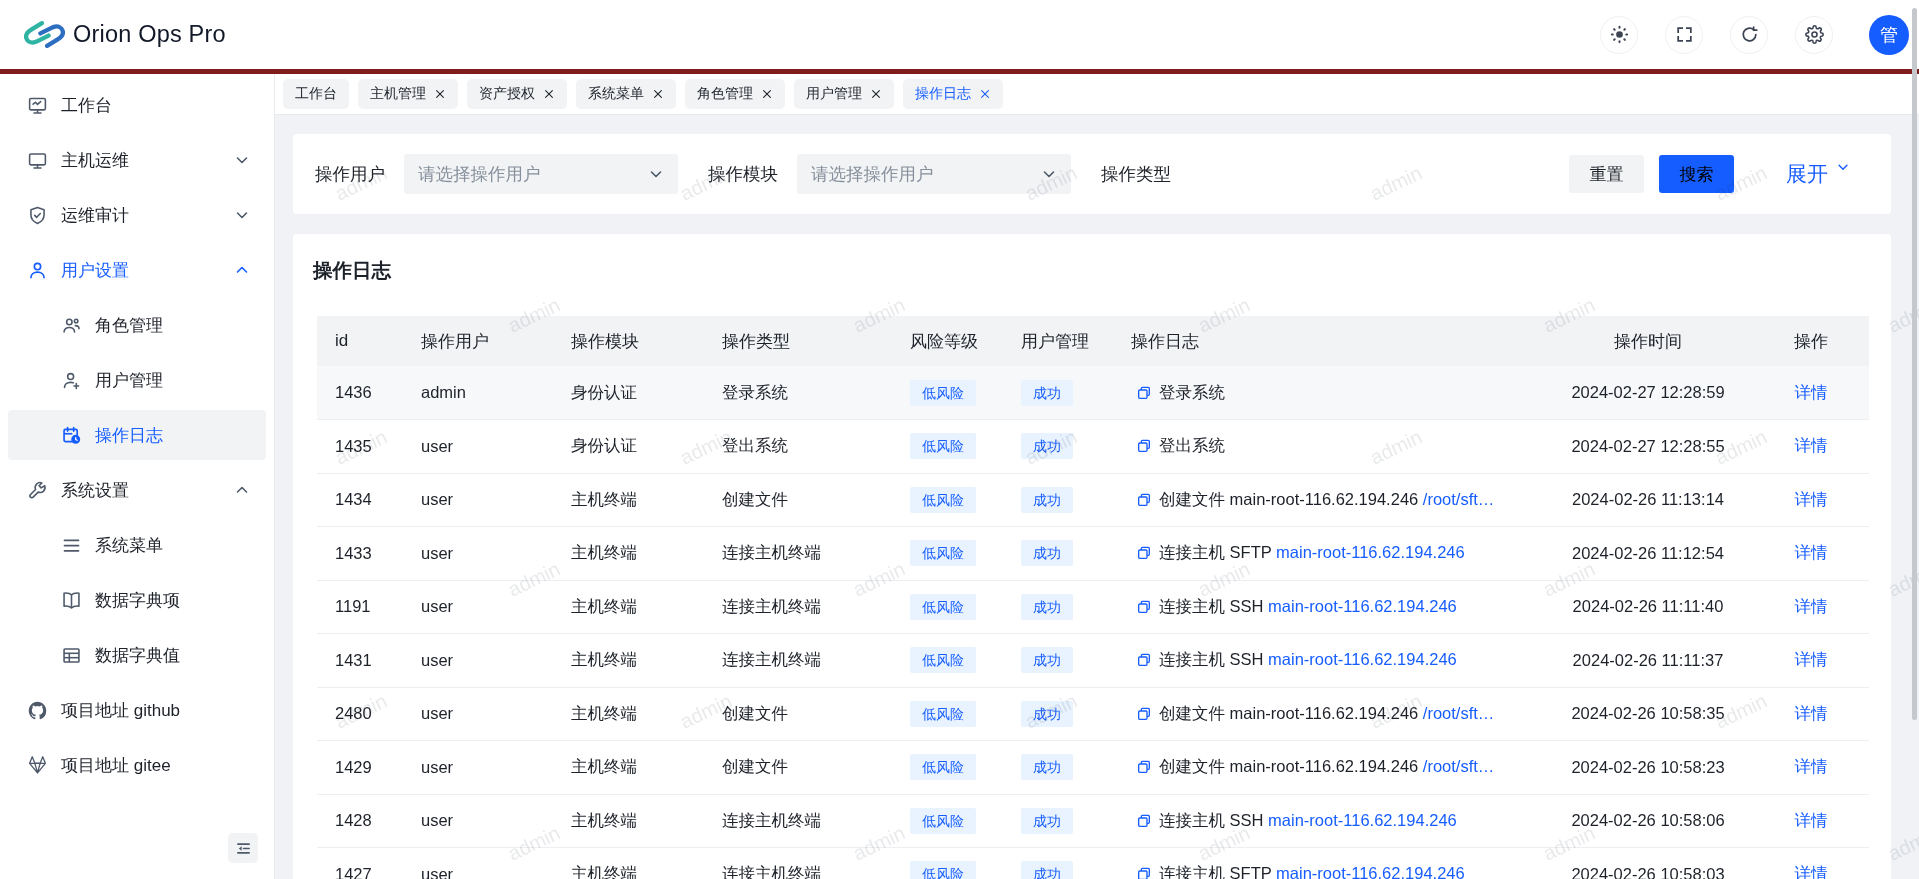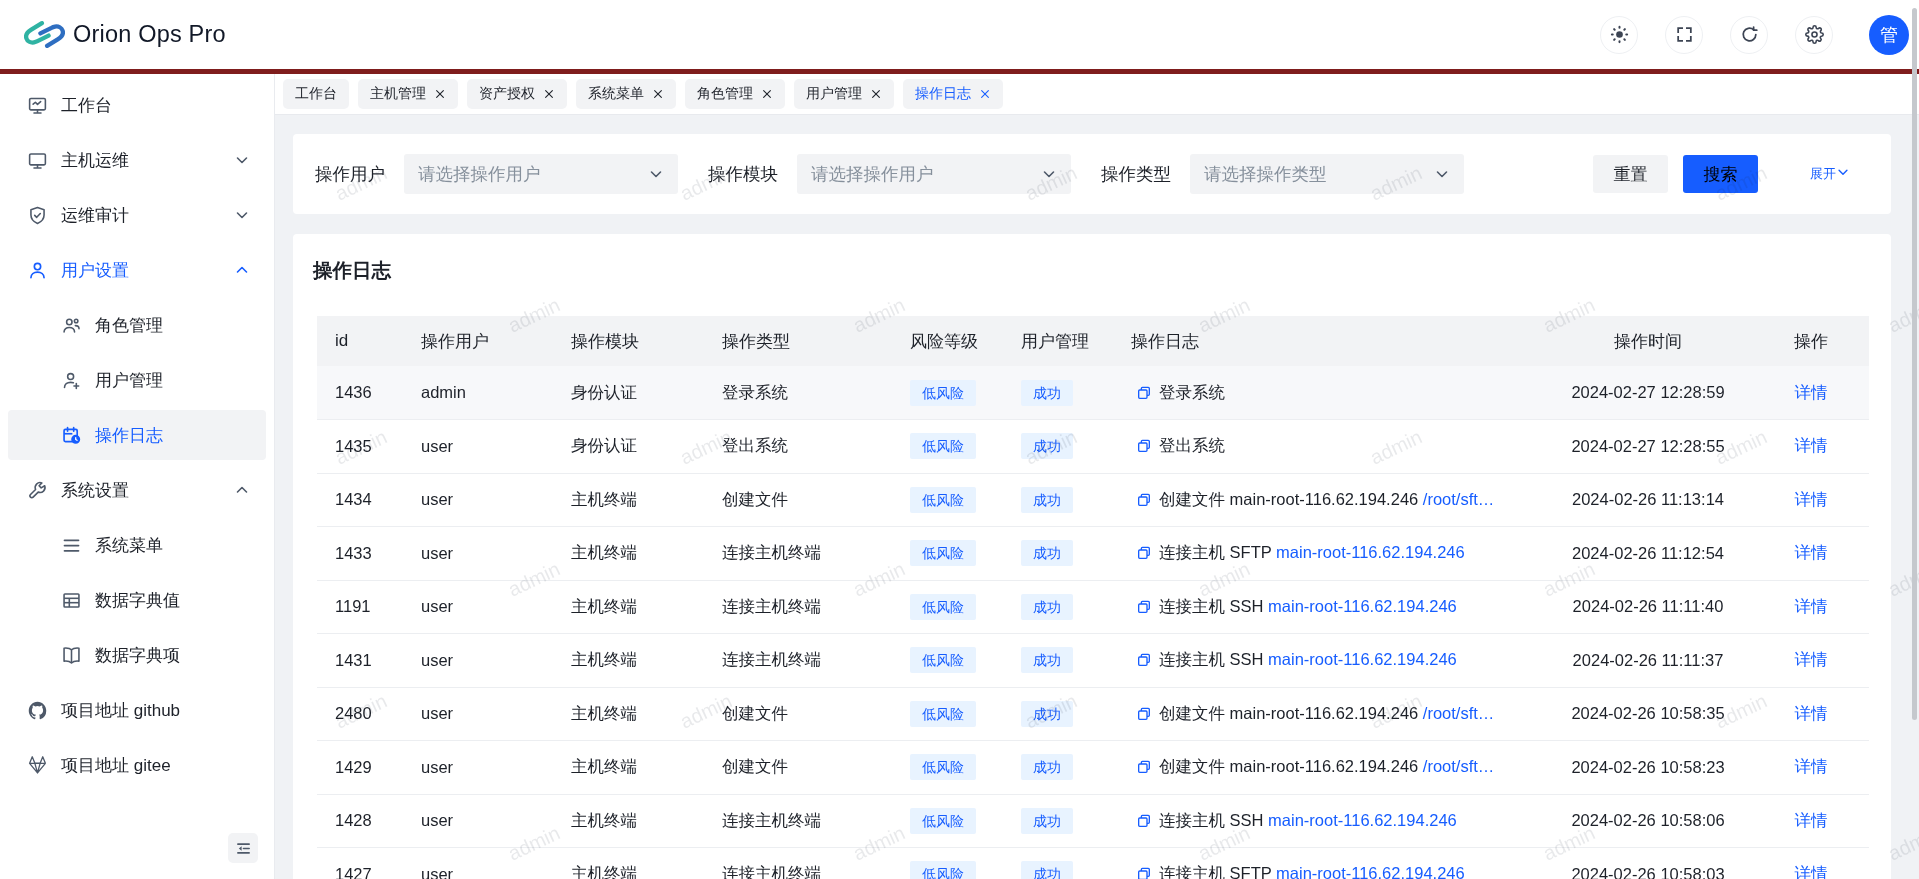--- a/index.html
+++ b/index.html
@@ -48,21 +48,21 @@
   .filter-card { background:#fff; border-radius:4px; height:80px; display:flex; align-items:center; padding:0 20px 0 22px; margin-bottom:20px; }
   .filter-item { display:flex; align-items:center; margin-right:30px; }
   .filter-label { font-size:17.5px; color:#1d2129; white-space:nowrap; margin-right:19px; }
   .select { width:274px; height:40px; background:#f2f3f5; border-radius:3px; display:flex; align-items:center; padding:0 14px; cursor:pointer; }
   .select-placeholder { flex:1 1 auto; font-size:17.5px; color:#86909c; white-space:nowrap; overflow:hidden; }
   .select-arrow { width:16px; height:16px; color:#4e5969; display:flex; }
   .filter-actions { margin-left:auto; margin-right:21px; display:flex; align-items:center; }
   .btn { height:38px; width:75px; border:none; border-radius:3px; font-size:17px; cursor:pointer; font-family:inherit; }
   .btn-reset { background:#f2f3f5; color:#1d2129; margin-right:15px; }
   .btn-search { background:#165dff; color:#000000; margin-right:52px; }
-  .expand-link { color:#165dff; font-size:13px; display:flex; cursor:pointer; white-space:nowrap; }
+  .expand-link { color:#165dff; font-size:21px; display:flex; cursor:pointer; white-space:nowrap;gap:8px; }
   .expand-link svg { width:14px; height:14px; margin-left:0; }
 
   
   .table-card { background:#fff; border-radius:4px; padding:22px 24px 24px 24px; }
   .card-title { font-size:19.5px; font-weight:700; color:#1d2129; line-height:28px; margin-bottom:32px; margin-left:-4px; }
   table { width:100%; border-collapse:collapse; table-layout:fixed; }
   thead th { background:#f2f3f5; height:50px; font-size:17px; font-weight:500; color:#1d2129; text-align:left; padding:0 0 0 18px; white-space:nowrap; }
   thead th.al-c { text-align:center; padding:0; }
   tbody td { height:53.5px; border-bottom:1px solid #eceef1; font-size:16.5px; color:#1d2129; padding:0 8px 0 18px; white-space:nowrap; overflow:hidden; text-overflow:ellipsis; }
   tbody td.al-c { text-align:center; padding:0; }
@@ -251,36 +251,36 @@
                 <line x1="4" y1="6" x2="20" y2="6"></line>
                 <line x1="4" y1="12" x2="20" y2="12"></line>
                 <line x1="4" y1="18" x2="20" y2="18"></line>
               </svg>
             </span>
             <span class="mi-label">系统菜单</span>
           </div>
           <div class="menu-item sub">
             <span class="mi-icon" style="display: flex;">
               <svg viewBox="0 0 24 24" fill="none" stroke="currentColor" stroke-width="1.8">
+                <path d="M12 5.5C10.5 4 8.4 3.5 5.5 3.5c-.8 0-1.5.1-2 .2v14.8c.5-.1 1.2-.2 2-.2 2.9 0 5 .7 6.5 2.2 1.5-1.5 3.6-2.2 6.5-2.2.8 0 1.5.1 2 .2V3.7c-.5-.1-1.2-.2-2-.2-2.9 0-5 .5-6.5 2z" stroke-linejoin="round"></path>
+                <line x1="12" y1="5.5" x2="12" y2="20.5"></line>
+              </svg>
+            </span>
+            <span class="mi-label">数据字典项</span>
+          </div>
+          <div class="menu-item sub">
+            <span class="mi-icon" style="display: flex;">
+              <svg viewBox="0 0 24 24" fill="none" stroke="currentColor" stroke-width="1.8">
                 <rect x="3.5" y="4.5" width="17" height="15" rx="1"></rect>
                 <line x1="3.5" y1="9.5" x2="20.5" y2="9.5"></line>
                 <line x1="3.5" y1="14.5" x2="20.5" y2="14.5"></line>
                 <line x1="9.5" y1="9.5" x2="9.5" y2="19.5"></line>
               </svg>
             </span>
             <span class="mi-label">数据字典值</span>
-          </div>
-          <div class="menu-item sub">
-            <span class="mi-icon" style="display: flex;">
-              <svg viewBox="0 0 24 24" fill="none" stroke="currentColor" stroke-width="1.8">
-                <path d="M12 5.5C10.5 4 8.4 3.5 5.5 3.5c-.8 0-1.5.1-2 .2v14.8c.5-.1 1.2-.2 2-.2 2.9 0 5 .7 6.5 2.2 1.5-1.5 3.6-2.2 6.5-2.2.8 0 1.5.1 2 .2V3.7c-.5-.1-1.2-.2-2-.2-2.9 0-5 .5-6.5 2z" stroke-linejoin="round"></path>
-                <line x1="12" y1="5.5" x2="12" y2="20.5"></line>
-              </svg>
-            </span>
-            <span class="mi-label">数据字典项</span>
           </div>
           <div class="menu-item">
             <span class="mi-icon" style="display: flex;">
               <svg viewBox="0 0 24 24" fill="currentColor">
                 <path d="M12 2C6.48 2 2 6.59 2 12.25c0 4.53 2.87 8.37 6.84 9.73.5.09.68-.22.68-.49 0-.24-.01-.89-.01-1.74-2.78.62-3.37-1.37-3.37-1.37-.45-1.18-1.11-1.5-1.11-1.5-.91-.64.07-.62.07-.62 1 .07 1.53 1.06 1.53 1.06.89 1.57 2.34 1.12 2.91.85.09-.66.35-1.12.63-1.37-2.22-.26-4.56-1.14-4.56-5.07 0-1.12.39-2.03 1.03-2.75-.1-.26-.45-1.3.1-2.71 0 0 .84-.28 2.75 1.05a9.36 9.36 0 0 1 5 0c1.91-1.33 2.75-1.05 2.75-1.05.55 1.41.2 2.45.1 2.71.64.72 1.03 1.63 1.03 2.75 0 3.94-2.34 4.81-4.57 5.06.36.32.68.94.68 1.9 0 1.37-.01 2.47-.01 2.81 0 .27.18.59.69.49A10.26 10.26 0 0 0 22 12.25C22 6.59 17.52 2 12 2z"></path>
               </svg>
             </span>
             <span class="mi-label">项目地址 github</span>
           </div>
           <div class="menu-item">
@@ -384,28 +384,20 @@
                 <span class="select-placeholder">请选择操作用户</span>
                 <span class="select-arrow" style="display: flex;">
                   <svg viewBox="0 0 16 16" fill="none" stroke="currentColor" stroke-width="1.6" stroke-linecap="round" stroke-linejoin="round">
                     <path d="M3.5 6l4.5 4.5L12.5 6"></path>
                   </svg>
                 </span>
               </div>
             </div>
             <div class="filter-item">
               <span class="filter-label">操作类型</span>
-              <div class="select">
-                <span class="select-placeholder">请选择操作类型</span>
-                <span class="select-arrow" style="display: flex;">
-                  <svg viewBox="0 0 16 16" fill="none" stroke="currentColor" stroke-width="1.6" stroke-linecap="round" stroke-linejoin="round">
-                    <path d="M3.5 6l4.5 4.5L12.5 6"></path>
-                  </svg>
-                </span>
-              </div>
             </div>
             <div class="filter-actions">
               <button class="btn btn-reset">重置</button>
               <button class="btn btn-search">搜索</button>
               <span class="expand-link">
                 <span>展开</span>
                 <svg viewBox="0 0 16 16" fill="none" stroke="currentColor" stroke-width="1.6" stroke-linecap="round" stroke-linejoin="round">
                   <path d="M3.5 6l4.5 4.5L12.5 6"></path>
                 </svg>
               </span>

